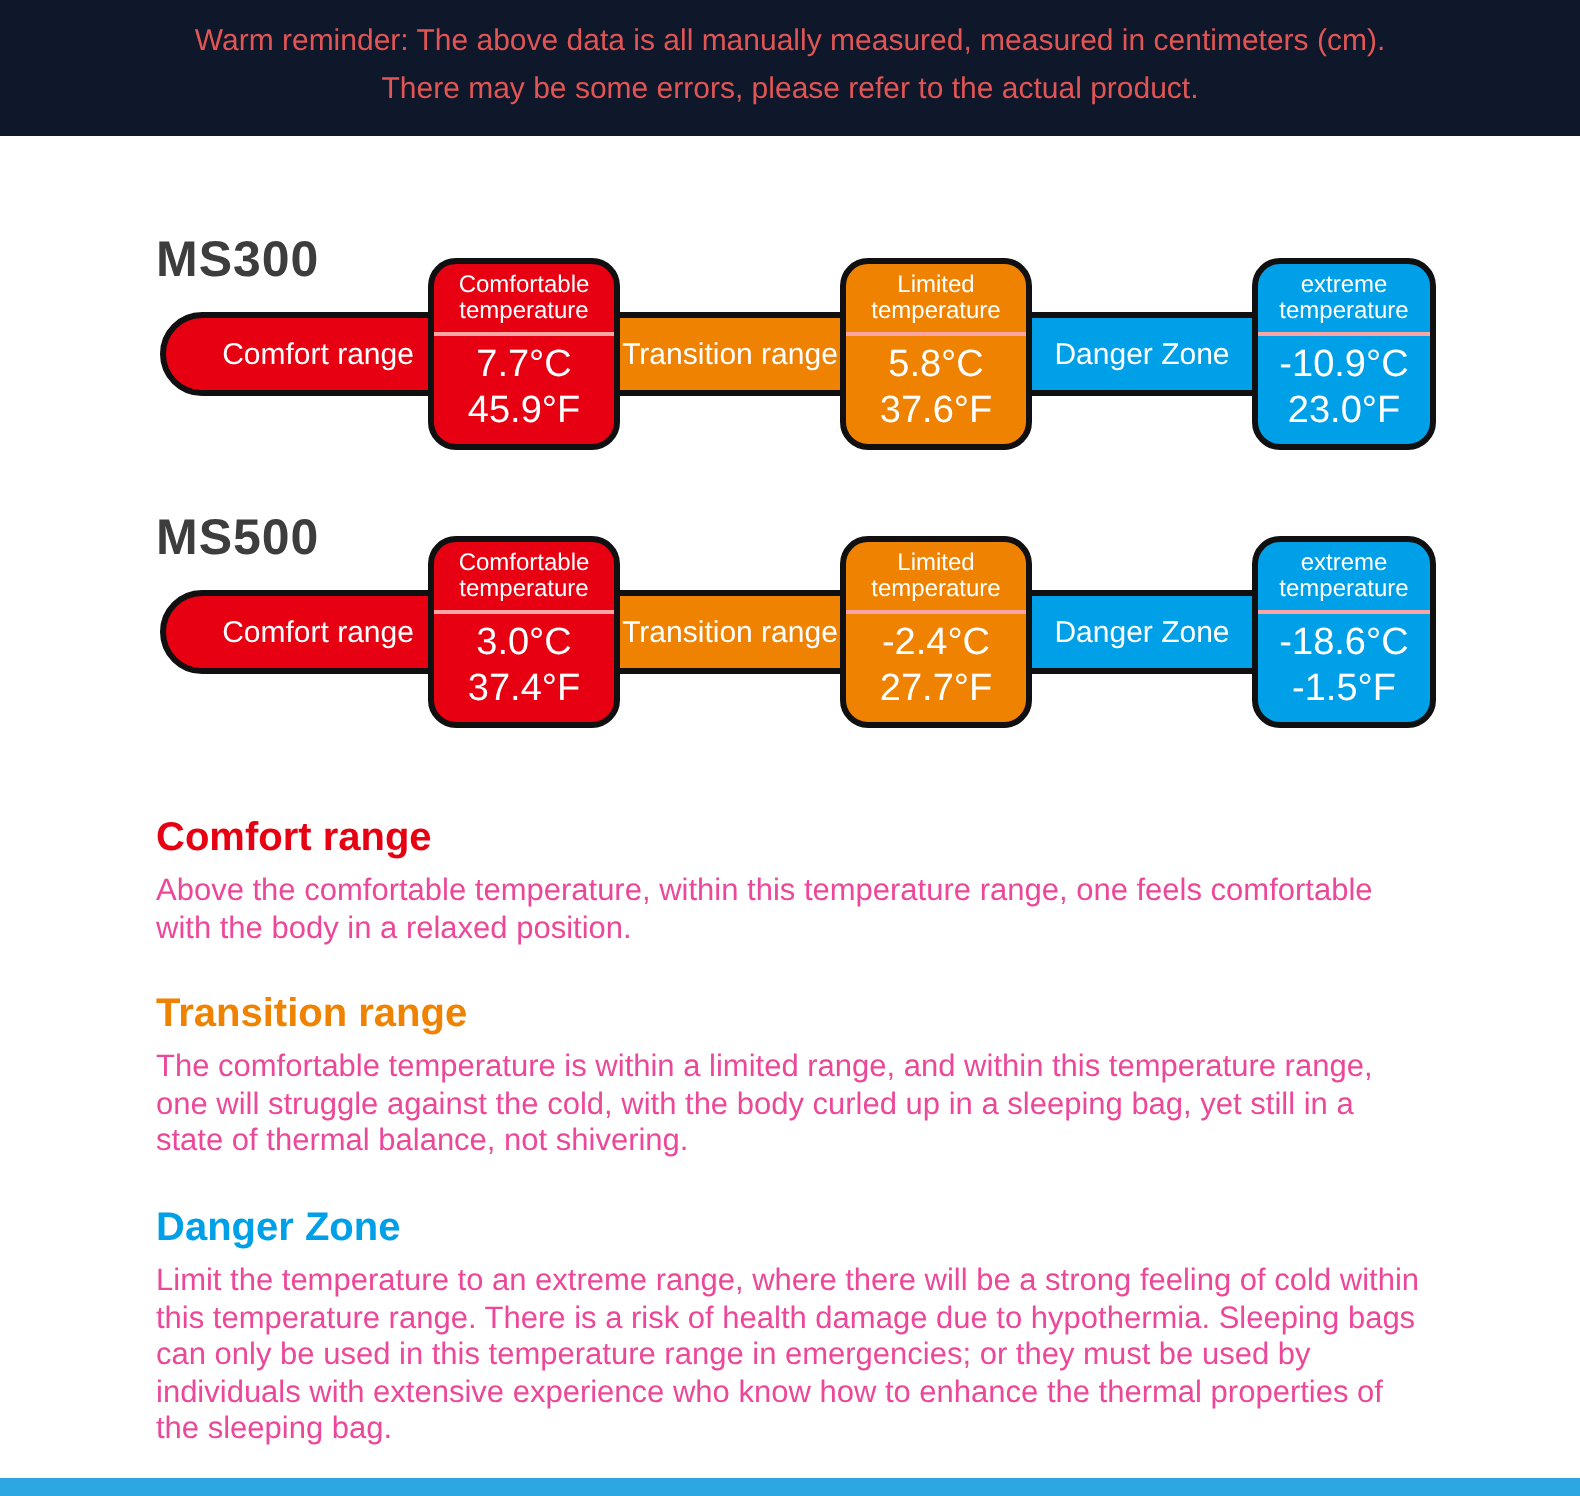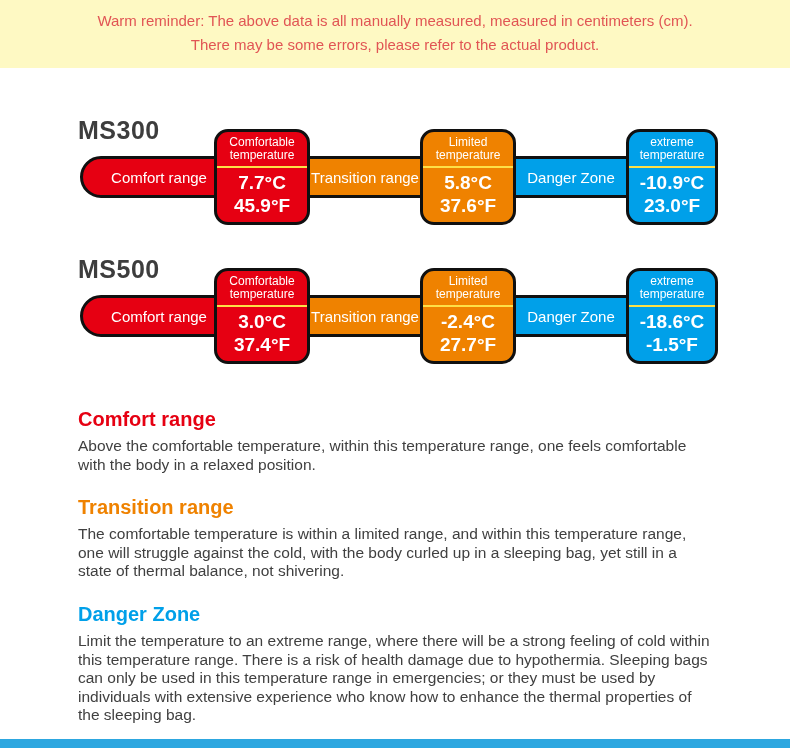--- a/index.html
+++ b/index.html
@@ -1,45 +1,45 @@
 <!DOCTYPE html>
 <html><head>
 <meta charset="utf-8">
 <style>
   *{box-sizing:border-box;margin:0;padding:0}
   html,body{width:790px;height:748px}
   body{background:#ffffff;font-family:"Liberation Sans",sans-serif;position:relative;overflow:hidden}
 
-  .reminder{background:#fef9c3;text-align:center;font-size:15px;line-height:1.6;padding:9px 20px 11px}
+  .reminder{background:#0f172a;text-align:center;font-size:15px;line-height:1.6;padding:9px 20px 11px}
   .reminder span{display:block}
 
   .models{padding-top:48px}
   .model-block{margin-bottom:28px}
   .model-name{margin-left:78px;font-size:25px;font-weight:bold;color:#3d3d3d;letter-spacing:.5px}
 
   .temp-bar{display:flex;align-items:center;margin-left:80px;margin-top:-18px;height:100px}
   .seg{position:relative;z-index:1;height:42px;border:3px solid #101010;border-radius:22px;
        display:flex;align-items:center;justify-content:center;color:#fff;font-size:15px;
        margin:0 -24px;flex:none}
   .seg-first{margin-left:0}
   .seg-label{white-space:nowrap}
 
   .temp-box{position:relative;z-index:2;height:96px;border:3px solid #101010;border-radius:14px;
             color:#fff;display:flex;flex-direction:column;text-align:center;flex:none;overflow:hidden}
-  .box-label{font-size:12px;line-height:1.12;padding:4px 2px 3px;border-bottom:2px solid #fde047}
+  .box-label{font-size:12px;line-height:1.12;padding:4px 2px 3px;border-bottom:2px solid #fca5a5}
   .box-label span{display:block}
   .box-values{flex:1;display:flex;flex-direction:column;justify-content:center;gap:2px;
-              font-weight:bold;font-size:19px;line-height:1.1}
+              font-weight:normal;font-size:19px;line-height:1.1}
 
   .w158{width:158px}.w96{width:96px}.w92{width:92px}
 
   .sections{padding:14px 78px 0}
   .section{margin-bottom:22px}
   .section-title{font-size:20px;font-weight:bold;margin-bottom:6px}
-  .section-body{font-size:15.5px;color:#404040;line-height:1.2}
+  .section-body{font-size:15.5px;color:#ec4899;line-height:1.2}
 
   .bottom-bar{position:absolute;left:0;bottom:0;width:100%;height:9px}
 </style>
 </head>
 <body>
 
 <div class="reminder" style="color: rgb(225, 85, 84);">
   <span>Warm reminder: The above data is all manually measured, measured in centimeters (cm).</span>
   <span>There may be some errors, please refer to the actual product.</span>
 </div>

